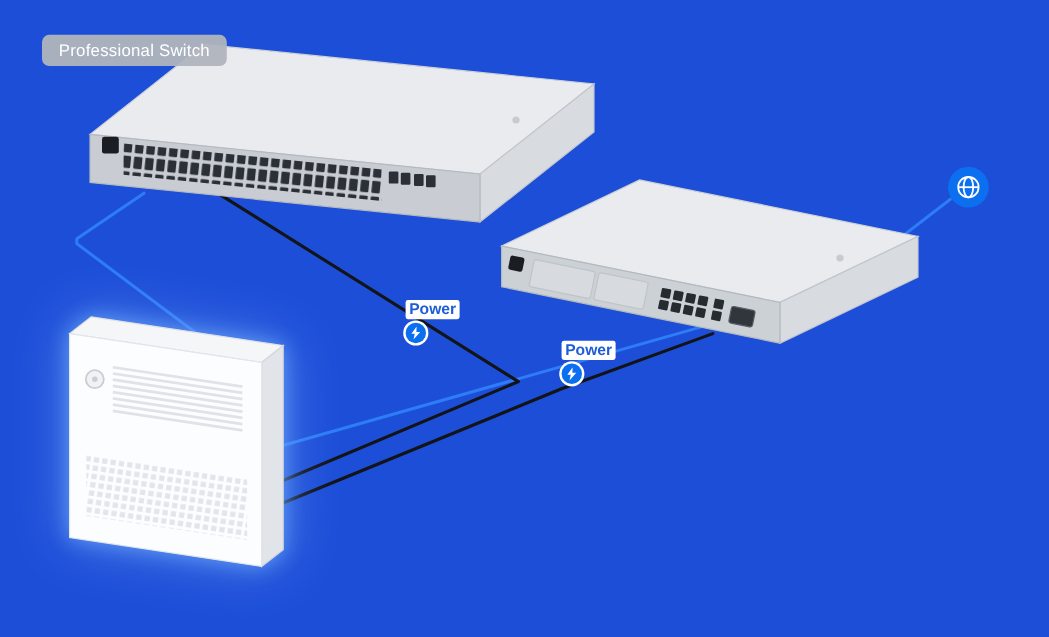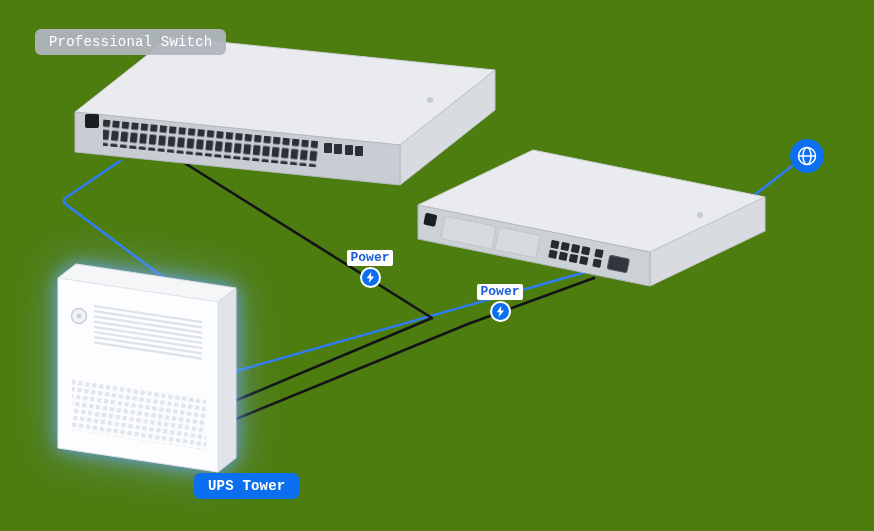--- a/index.html
+++ b/index.html
@@ -1,30 +1,30 @@
 <!DOCTYPE html>
 <html><head>
 <meta charset="utf-8">
 <style>
   html,body{margin:0;padding:0;background:#fff;}
   .stage{
-    position:relative;width:874px;height:531px;background:#4d7c0f;
-    font-family:Liberation Mono, monospace;overflow:hidden;
+    position:relative;width:874px;height:531px;background:#1d4ed8;
+    font-family:Liberation Sans, sans-serif;overflow:hidden;
   }
   .stage svg.scene{position:absolute;left:0;top:0;}
   .pill{
     position:absolute;display:inline-block;
     font-size:14px;font-weight:500;color:#ffffff;
     padding:5px 14px;border-radius:6px;white-space:nowrap;
     letter-spacing:.2px;
   }
   .pill.gray{background:rgba(176,181,189,.95);}
   .pill.blue{background:#0b6ff0;font-weight:600;}
   .power-badge{
-    position:absolute;display:flex;flex-direction:column;align-items:center;
+    position:absolute;display:flex;flex-direction:column;align-items:flex-start;
     width:64px;
   }
   .power-badge .power-text{
     font-size:13px;font-weight:600;color:#1d5ed8;line-height:1.25;
     background:#ffffff;padding:0 3px;border-radius:2px;
   }
   .power-badge .power-dot{
     margin-top:3px;width:17px;height:17px;border-radius:50%;
     background:#0b6ff0;display:flex;align-items:center;justify-content:center;
     box-shadow:0 0 0 2px #ffffff;
@@ -124,23 +124,20 @@
         <line x1="798.5" y1="156" x2="815.5" y2="156"></line>
       </g>
     </g>
   </svg>
 
   <div class="pill gray" style="left:35px;top:29px;">
     <span>Professional Switch</span>
   </div>
 
 
-  <div class="pill blue" style="left:194px;top:473px;">
-    <span>UPS Tower</span>
-  </div>
 
   <div class="power-badge" style="left:338px;top:250px;">
     <span class="power-text">Power</span>
     <span class="power-dot">
       <svg width="9" height="11" viewBox="0 0 9 11">
         <path d="M5.2 0 L0.8 6.2 H3.6 L2.6 11 L8.2 4.6 H5 Z" fill="#ffffff"></path>
       </svg>
     </span>
   </div>
 

